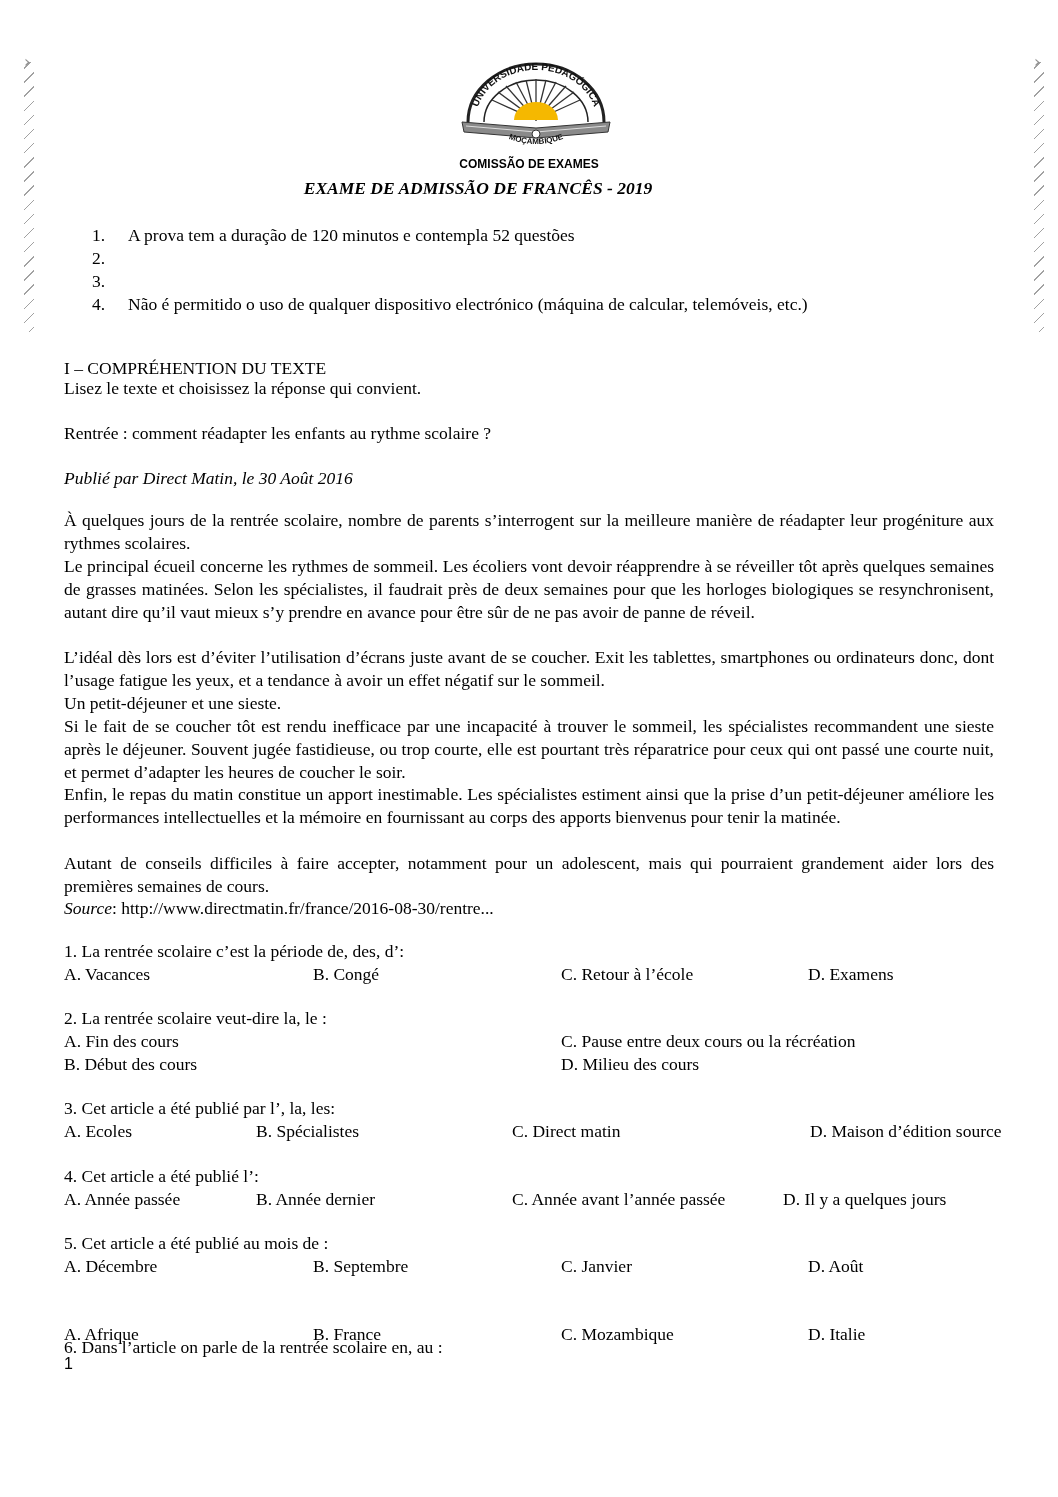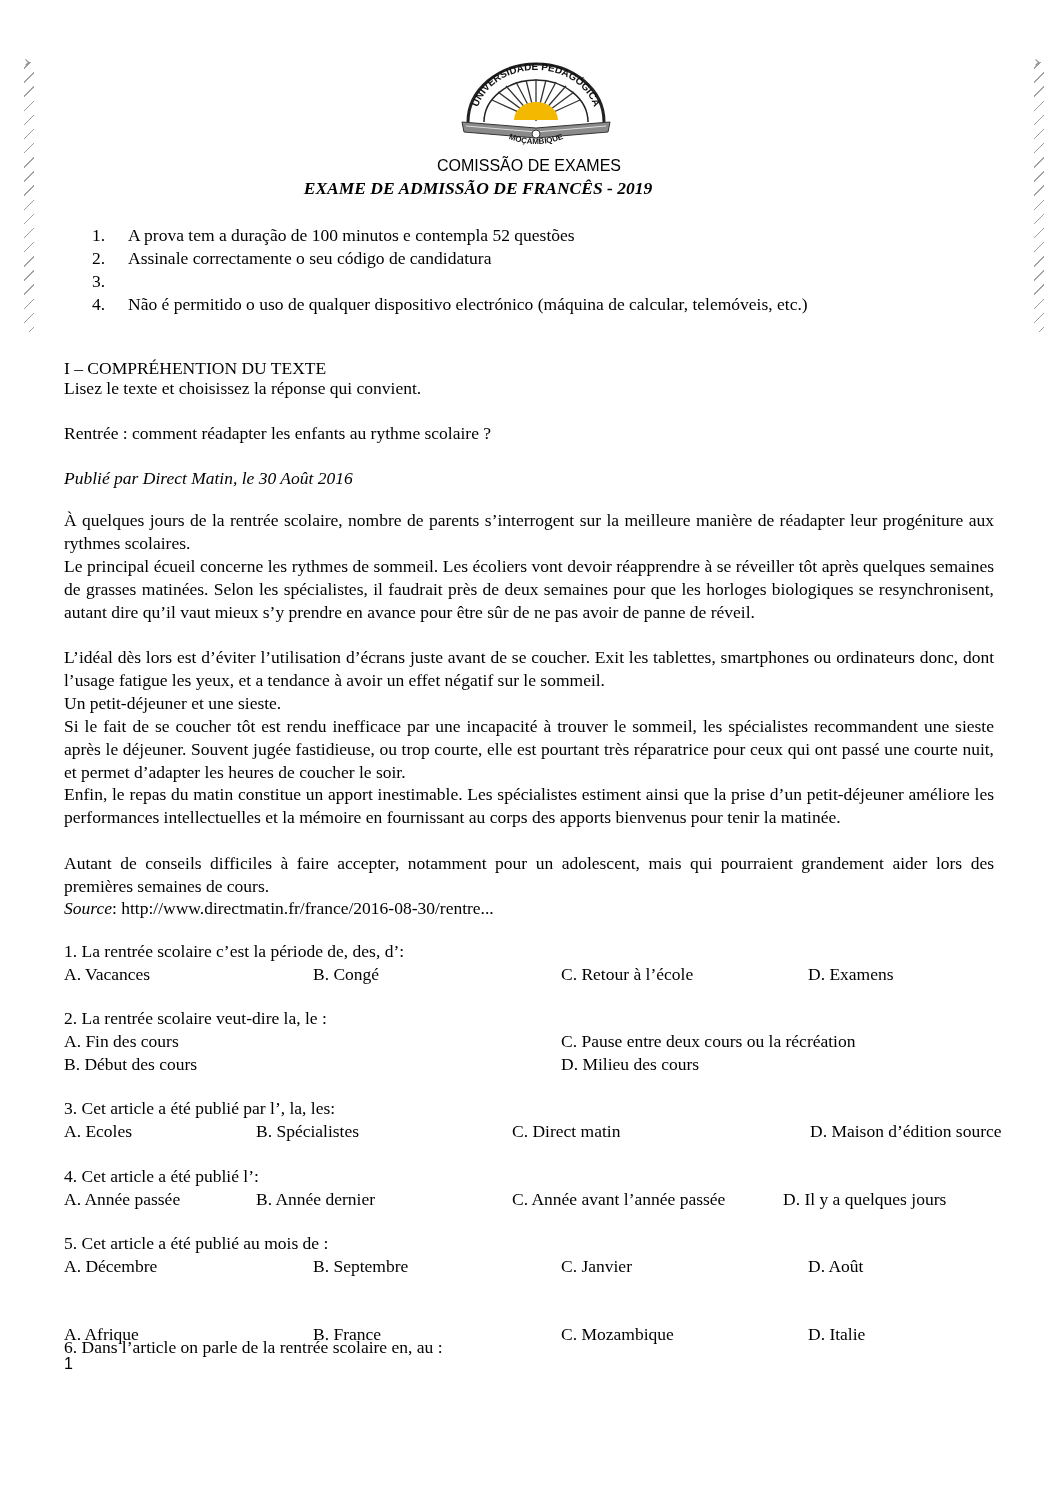--- a/index.html
+++ b/index.html
@@ -5,21 +5,21 @@
   html, body { margin:0; padding:0; background:#fff; }
   body { width:1058px; height:1497px; position:relative; overflow:hidden; color:#000;
          font-family:"Liberation Serif", serif; }
   .abs { position:absolute; }
   .t { font-size:17.5px; line-height:23px; white-space:nowrap; }
   .deco { position:absolute; top:62px; width:10px; height:270px;
           background: repeating-linear-gradient(135deg, transparent 0 4px, #555 4px 5px, transparent 5px 10px);
           opacity:0.55; }
   .deco::before { content:"›"; position:absolute; top:-10px; left:0; font-size:16px; color:#333; font-family:"DejaVu Sans", sans-serif; }
   .logo { left:458px; top:62px; width:156px; height:92px; }
-  .hdr1 { top:157px; left:0; width:1058px; text-align:center; font-family:"Liberation Sans", sans-serif; font-weight:normal; font-size:16px; }
+  .hdr1 { top:157px; left:0; width:1058px; text-align:center; font-family:"Liberation Sans", sans-serif; font-weight:bold; font-size:12px; }
   .hdr2 { top:178px; left:0; width:956px; text-align:center; font-style:italic; font-weight:bold; font-size:17.5px; }
   ol.rules { position:absolute; left:92px; top:224px; margin:0; padding:0; list-style:none; }
   ol.rules li { font-size:17.5px; line-height:23px; display:flex; }
   ol.rules li .n { width:36px; }
   .para { position:absolute; left:64px; width:930px; font-size:17.5px; line-height:23.2px; text-align:justify; }
   .q { position:absolute; left:64px; font-size:17.5px; line-height:23px; }
   .opt { position:absolute; font-size:17.5px; line-height:23px; white-space:nowrap; }
   .pg { position:absolute; left:64px; top:1355px; font-family:"Liberation Sans", sans-serif; font-size:16px; }
 </style>
 </head>
@@ -61,25 +61,24 @@
     </text>
   </svg>
 </div>
 
 <div class="abs hdr1">COMISSÃO DE EXAMES</div>
 <div class="abs hdr2">EXAME DE ADMISSÃO DE FRANCÊS - 2019</div>
 
 <ol class="rules">
   <li>
       <span class="n">1.</span>
-      <span>A prova tem a duração de 100 minutos e contempla 52 questões</span>
+      <span>A prova tem a duração de 120 minutos e contempla 52 questões</span>
     </li>
   <li>
       <span class="n">2.</span>
-      <span>Assinale correctamente o seu código de candidatura</span>
     </li>
   <li>
       <span class="n">3.</span>
     </li>
   <li>
       <span class="n">4.</span>
       <span>Não é permitido o uso de qualquer dispositivo electrónico (máquina de calcular, telemóveis, etc.)</span>
     </li>
 </ol>
 

